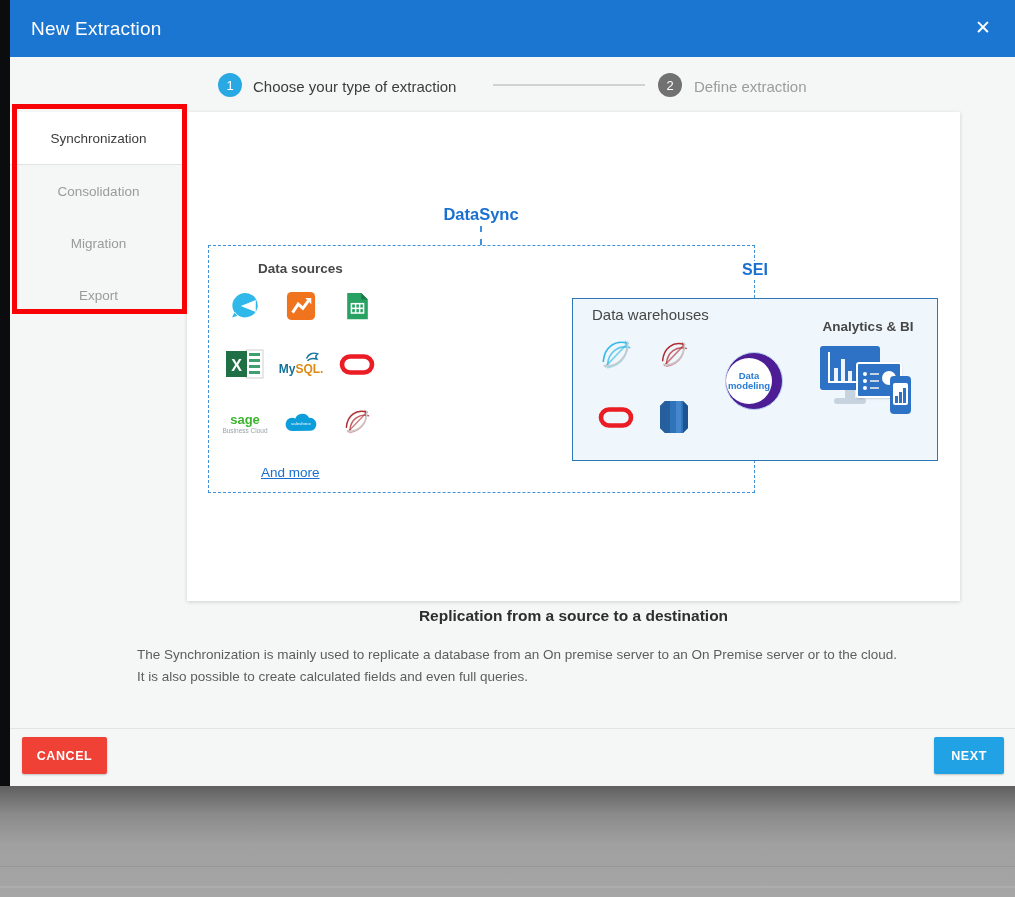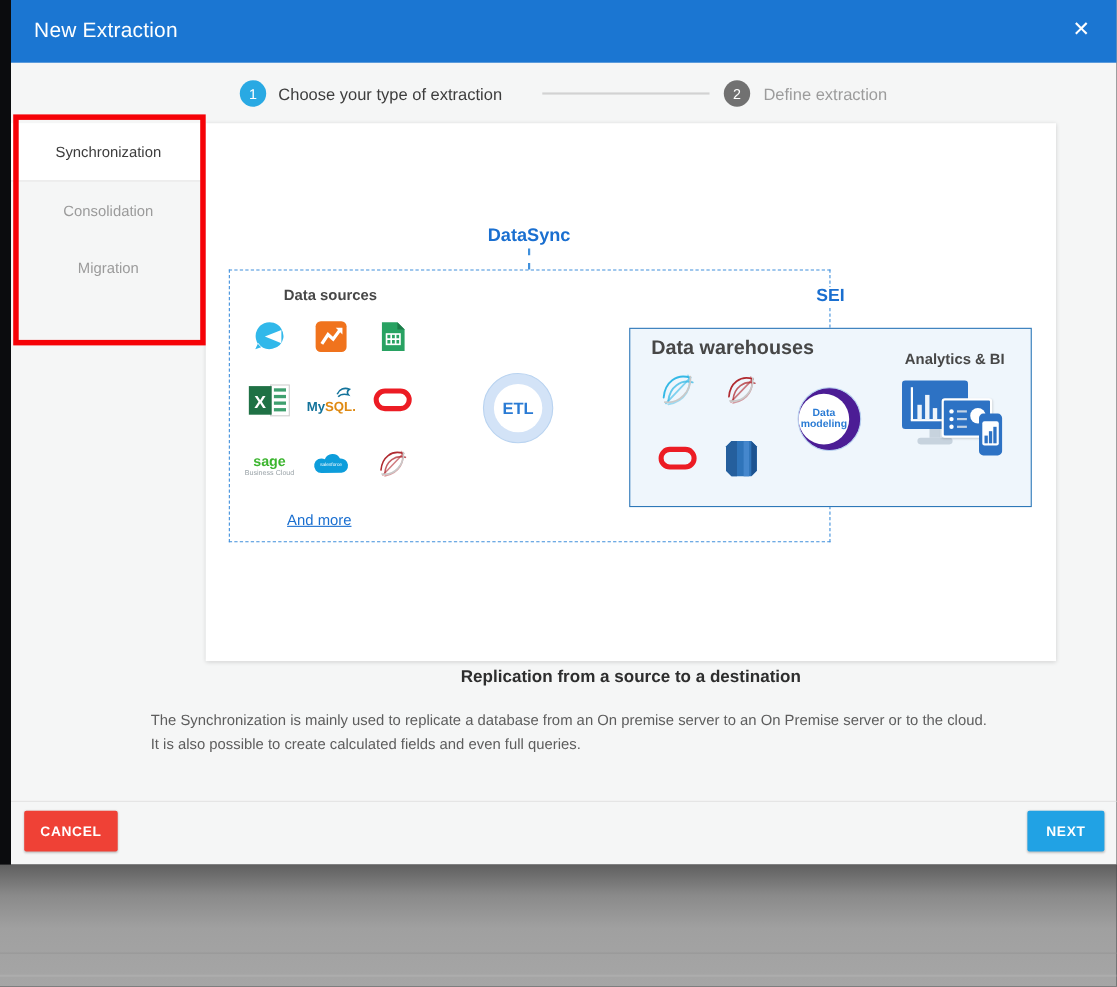--- a/index.html
+++ b/index.html
@@ -59,21 +59,21 @@
          background:#d3e3f7; border:1px solid #b9d3f0; display:flex; align-items:center; justify-content:center; }
   .etl-inner { width:44px; height:44px; border-radius:50%; background:#fff;
                display:flex; align-items:center; justify-content:center;
                font-size:15px; font-weight:bold; color:#2a7bd4; }
 
   .lbl-sei { position:absolute; left:568px; top:149px; transform:translateX(-50%);
              font-size:16px; font-weight:bold; color:#1a6fd0; background:#fff; padding:0 5px; z-index:3; }
 
   .sei-box { position:absolute; left:385px; top:186px; width:366px; height:163px;
              background:#eff6fc; border:1.5px solid #2e78b8; z-index:2; }
-  .lbl-warehouses { position:absolute; left:19px; top:7px; font-size:18px; font-weight:bold; color:#474747; }
+  .lbl-warehouses { position:absolute; left:19px; top:7px; font-size:15px; font-weight:normal; color:#474747; }
   .wh-grid { position:absolute; left:14px; top:32px; width:116px; display:grid;
              grid-template-columns:repeat(2,1fr); row-gap:10px; }
   .wh-cell { height:52px; display:flex; align-items:center; justify-content:center; }
 
   .dm { position:absolute; left:152px; top:53px; width:58px; height:58px; border-radius:50%;
         background:#4c1d95; border:1px solid #b9d3f0; display:flex; align-items:center; justify-content:flex-start; }
   .dm-inner { width:46px; height:46px; border-radius:50%; background:#fff;
               display:flex; align-items:center; justify-content:center; text-align:center;
               font-size:9.5px; font-weight:bold; color:#2a7bd4; line-height:10.5px; padding:2px; }
 
@@ -146,20 +146,21 @@
   <div class="step-circle step1-circle">1</div>
   <div class="step1-label">Choose your type of extraction</div>
   <div class="step-line"></div>
   <div class="step-circle step2-circle">2</div>
   <div class="step2-label">Define extraction</div>
 
   <div class="tabs">
     <div class="tab active">Synchronization</div>
     <div class="tab">Consolidation</div>
     <div class="tab">Migration</div>
+    <div class="tab">Export</div>
   </div>
   <div class="annotation-rect"></div>
 
   <div class="card">
 
     <div class="lbl-datasync">DataSync</div>
     <div class="conn-datasync"></div>
     <div class="dashed-rect"></div>
     <div class="lbl-sources">Data sources</div>
 
@@ -236,23 +237,20 @@
         </svg></span>
         </div>
       <div class="src-cell">
           <span>
         <svg width="32" height="32" viewBox="0 0 36 36" style="color:#b02a30;">
               <use href="#sym-swirl"></use>
             </svg></span>
         </div>
     </div>
 
-    <div class="etl">
-      <div class="etl-inner">ETL</div>
-    </div>
 
     <div class="lbl-sei">SEI</div>
     <div class="sei-box">
       <div class="lbl-warehouses">Data warehouses</div>
 
       <div class="wh-grid">
         <div class="wh-cell">
             <span>
           <svg width="38" height="38" viewBox="0 0 36 36" style="color:#35b9e6;">
                 <use href="#sym-swirl"></use>

